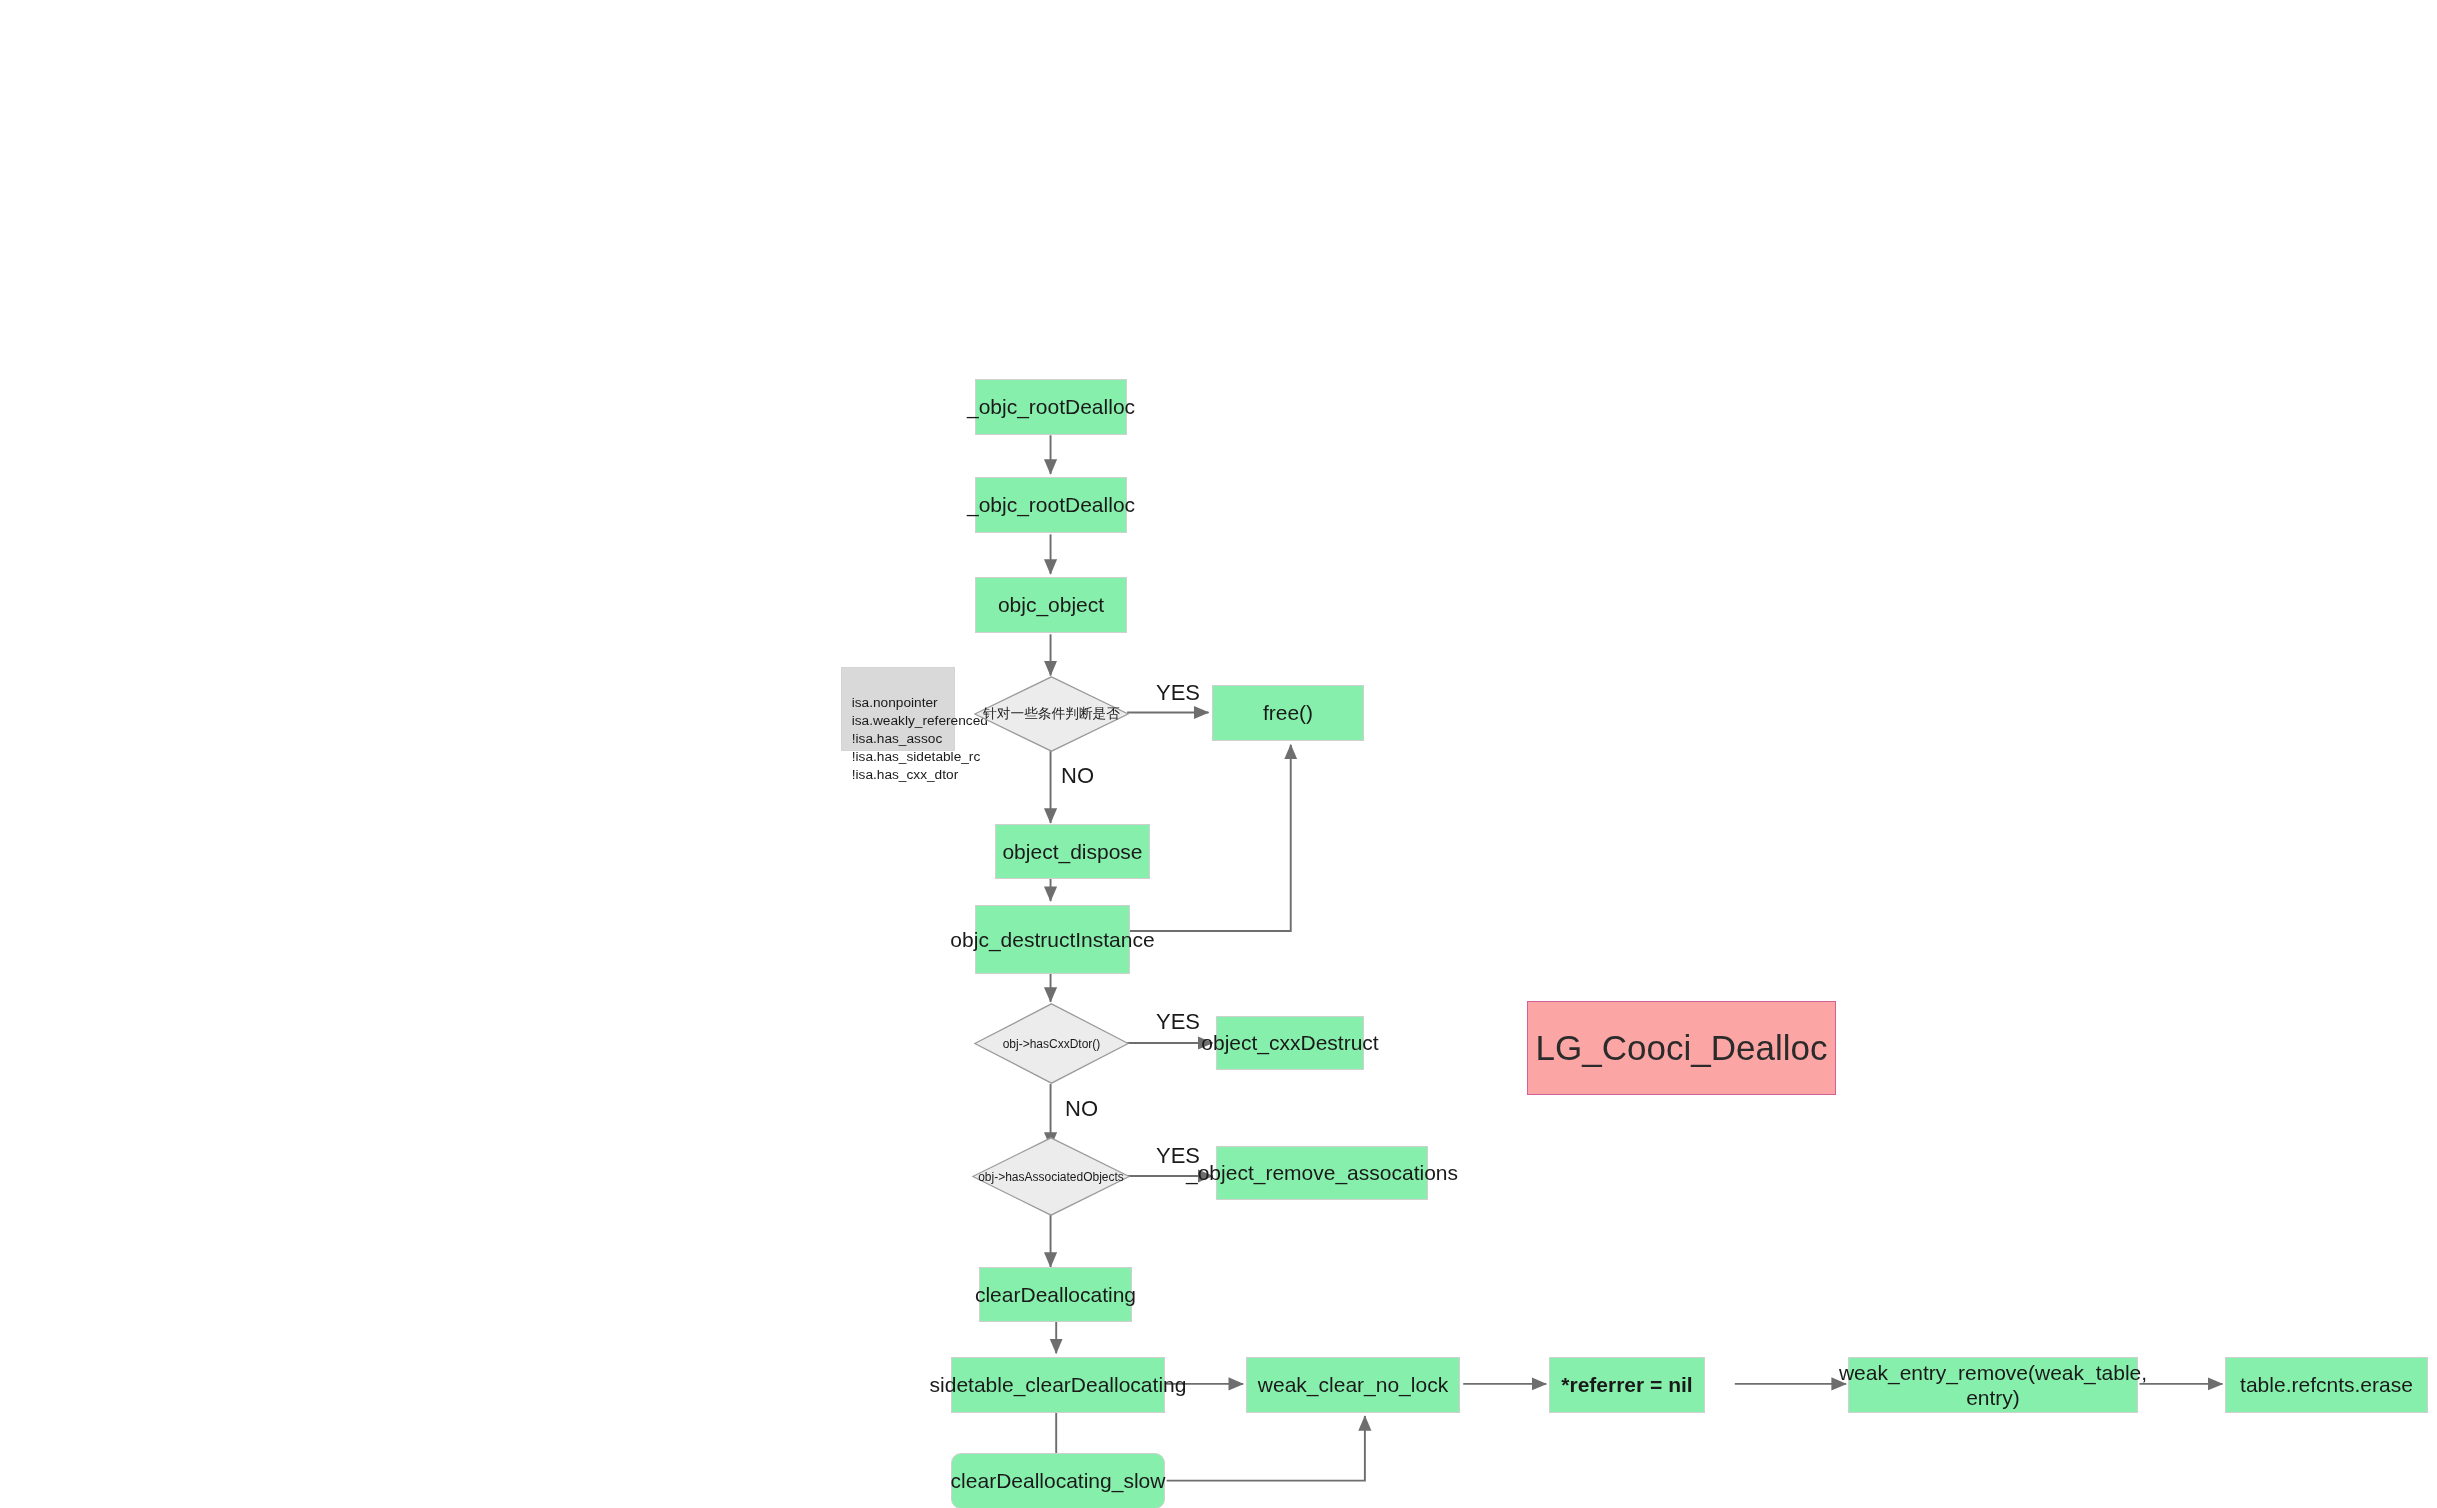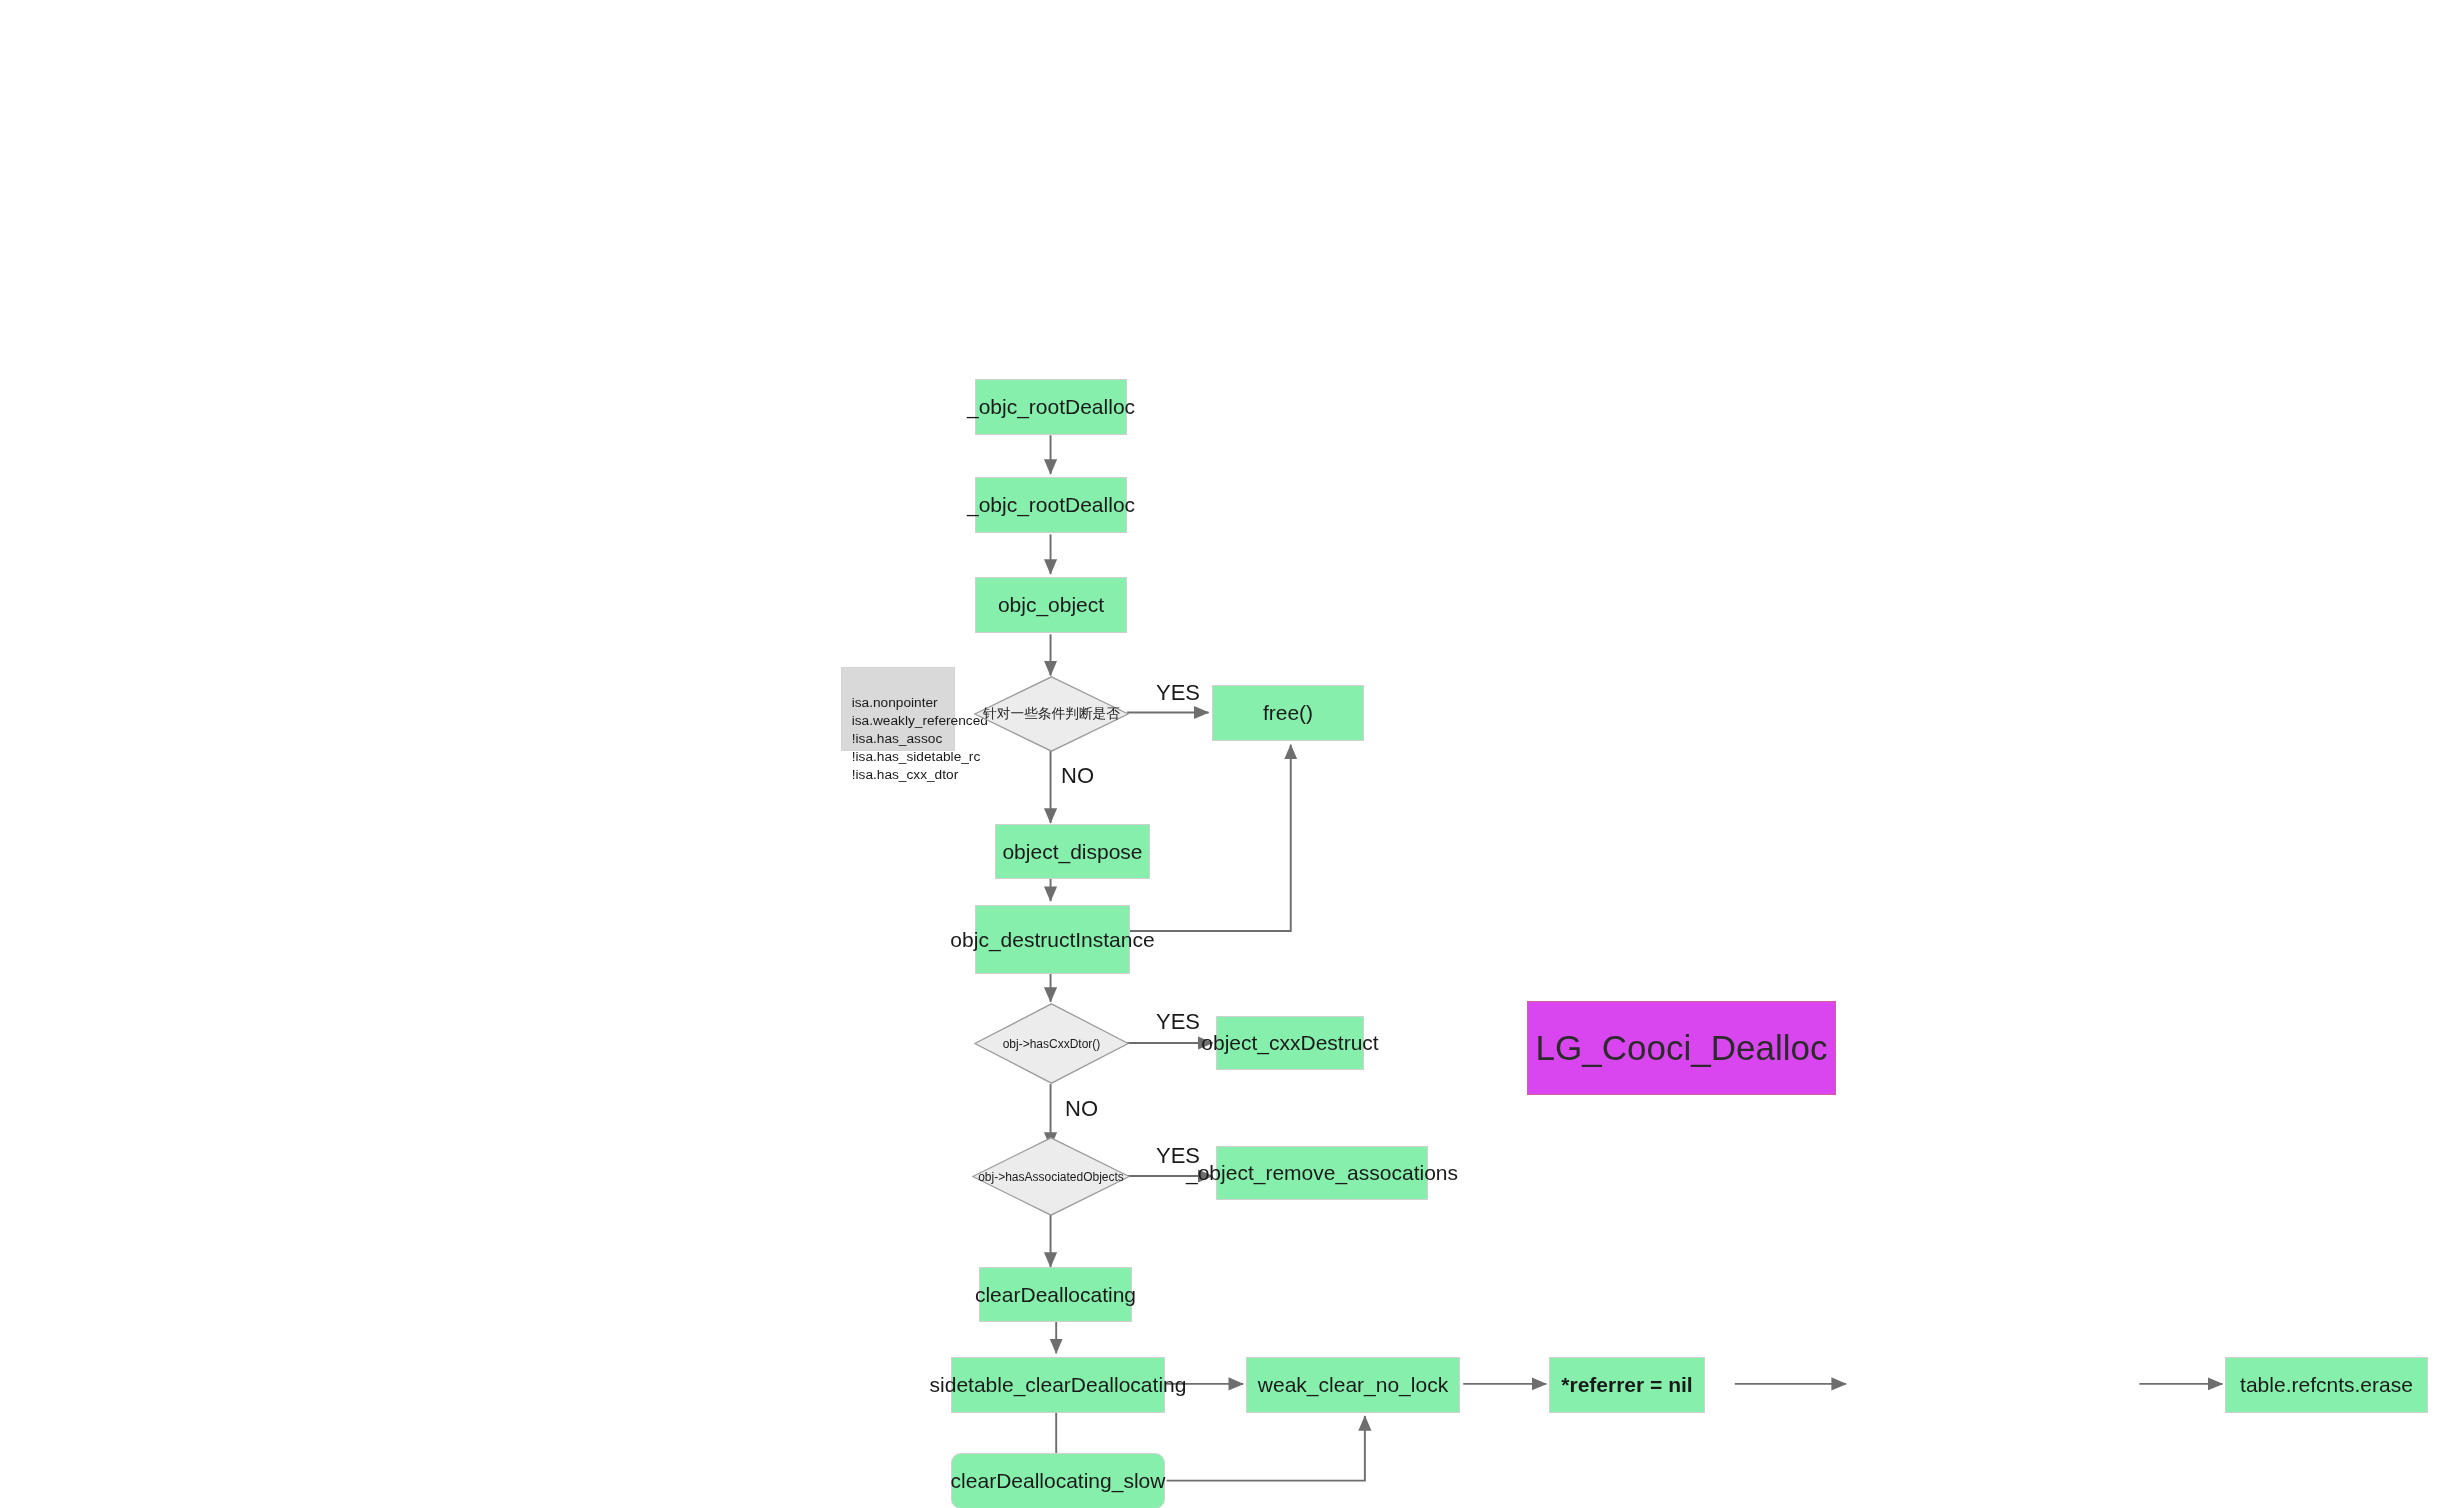--- a/index.html
+++ b/index.html
@@ -25,21 +25,21 @@
     justify-content: center;
     color: #1a1a1a;
     text-align: center;
     line-height: 1.2;
     padding: 0 6.4px;
   }
   .node.process {
     font-size: 21px;
   }
   .node.watermark {
-    background: #d946ef;
+    background: #fca5a5;
     border: 0.8px solid #d4609a;
     font-size: 35px;
     color: #2b2b2b;
   }
   .note {
     position: absolute;
     box-sizing: border-box;
     background: #d9d9d9;
     border: 0.8px solid #d4d4d4;
     font-size: 13.7px;
@@ -244,20 +244,23 @@
   </div>
 
   <div class="node process" style="left:1246px; top:1357px; width:214px; height:56px;">
     <span>weak_clear_no_lock</span>
   </div>
 
   <div class="node process" style="left:1549px; top:1357px; width:156px; height:56px;font-weight:bold;">
     <span>*referrer = nil</span>
   </div>
 
+  <div class="node process" style="left:1848px; top:1357px; width:290px; height:56px;">
+    <span>weak_entry_remove(weak_table, entry)</span>
+  </div>
 
   <div class="node process" style="left:2225px; top:1357px; width:203px; height:56px;">
     <span>table.refcnts.erase</span>
   </div>
 
   <div class="node watermark" style="left:1527px; top:1001px; width:309px; height:94px;">
     <span>LG_Cooci_Dealloc</span>
   </div>
 
 </div>

